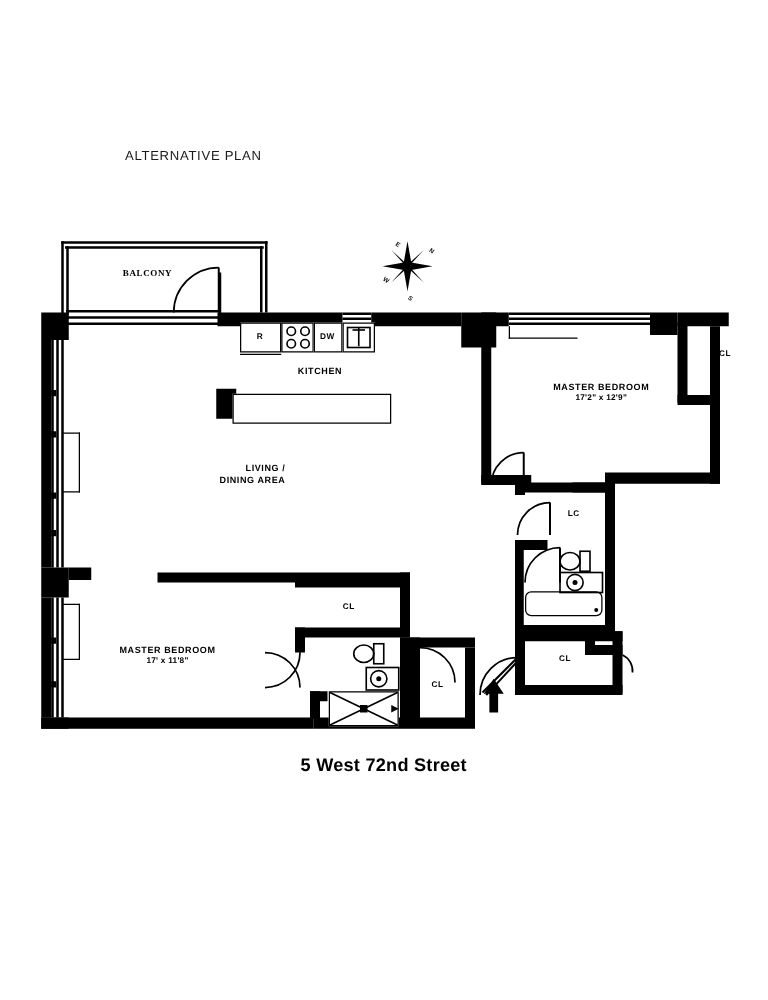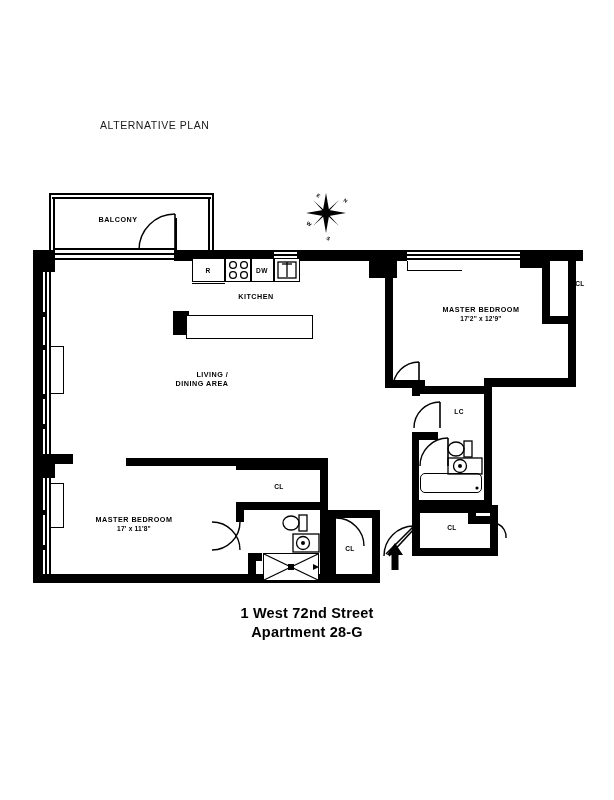--- a/index.html
+++ b/index.html
@@ -159,21 +159,21 @@
 
   <div class="fixture" style="left:251px;top:258px;width:23px;height:24px;"></div>
   <div class="tag" style="left:262px;top:270px;">DW</div>
 
   <div class="fixture" style="left:274px;top:258px;width:26px;height:24px;"></div>
 
   <div class="fixture" style="left:420px;top:473px;width:62px;height:20px;border-radius:5px;"></div>
 
   <div class="fixture" style="left:263px;top:553px;width:56px;height:28px;"></div>
 
-  <div class="room-label" style="left:118px;top:215px;">
+  <div class="room-label" style="left:118px;top:215px;font-family:Liberation Serif, serif;">
     <span>BALCONY</span>
   </div>
 
   <div class="room-label" style="left:244px;top:292px;margin-left:12px;">
     <span>KITCHEN</span>
   </div>
 
   <div class="room-label" style="left:202px;top:370px;text-align:right;">
     <span>LIVING /</span><br>
     <span>DINING AREA</span>
@@ -297,17 +297,16 @@
       <circle class="fx-fill" cx="0" cy="0" r="2.4"></circle>
       <text x="17" y="-12" transform="rotate(35,17,-12)">N</text>
       <text x="-20" y="11" transform="rotate(35,-20,11)">W</text>
       <text x="0" y="26" transform="rotate(35,0,26)">S</text>
       <text x="-10" y="-17" transform="rotate(35,-10,-17)">E</text>
     </g>
 
   </svg>
 
   <div class="title-block">
-    <div class="title-line">1 West 72nd Street</div>
-    <div class="title-line">Apartment 28-G</div>
+    <div class="title-line">5 West 72nd Street</div>
   </div>
 
 </div>
 
 </body></html>

